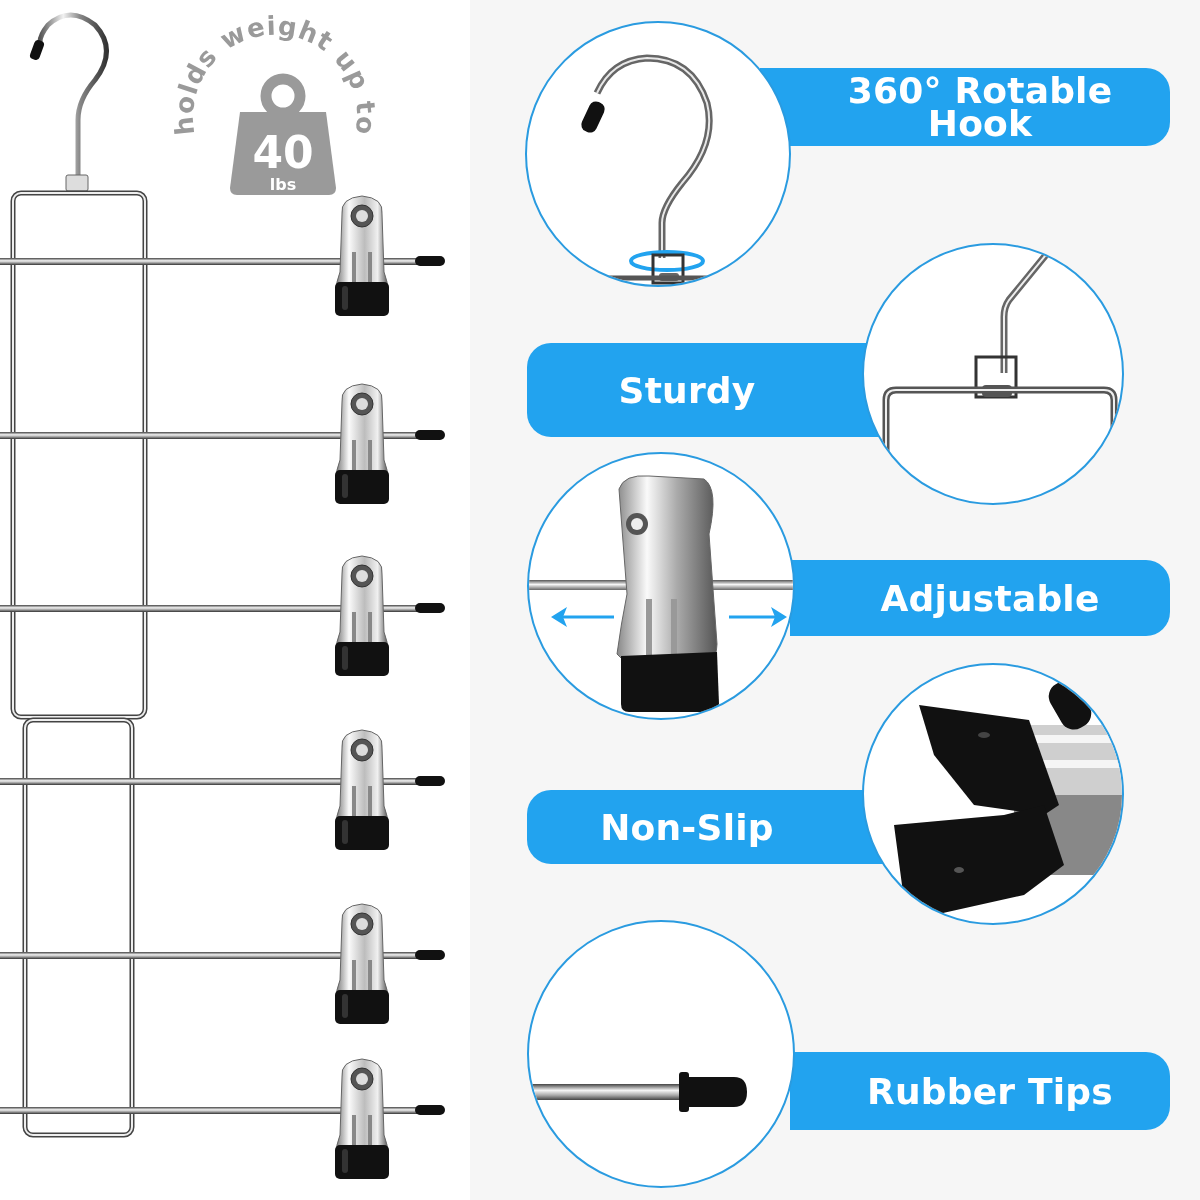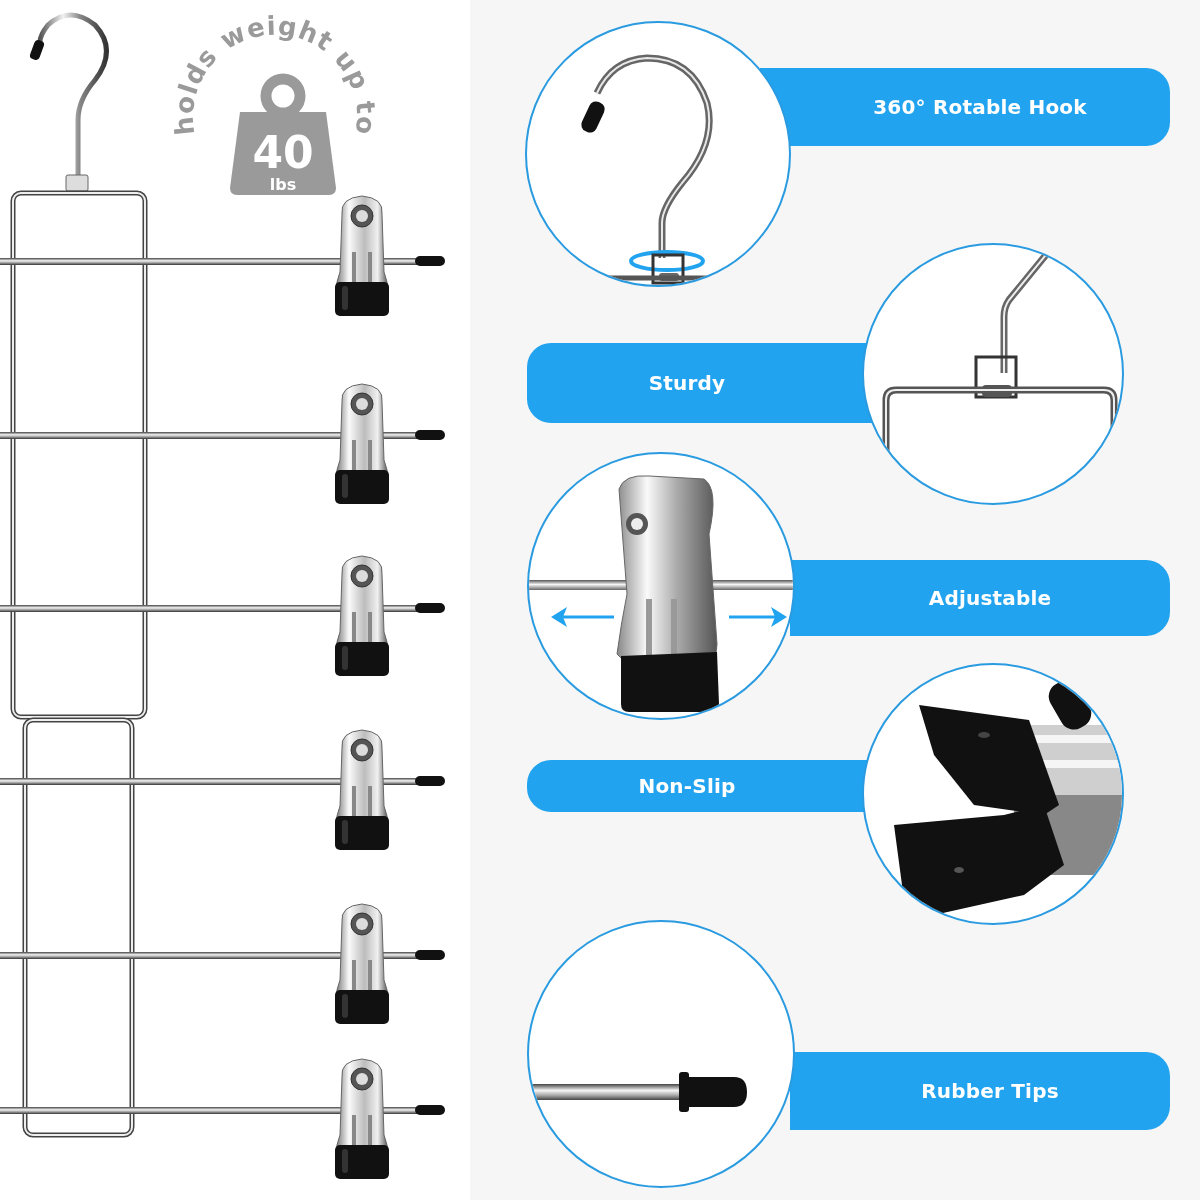--- a/index.html
+++ b/index.html
@@ -1,20 +1,20 @@
 <!DOCTYPE html>
 <html><head>
 <meta charset="utf-8">
 <style>
   html,body{margin:0;padding:0;}
   body{width:1200px;height:1200px;position:relative;overflow:hidden;background:#ffffff;font-family:"DejaVu Sans","Liberation Sans",sans-serif;}
   .left-panel{position:absolute;left:0;top:0;width:470px;height:1200px;background:#ffffff;}
   .right-panel{position:absolute;left:470px;top:0;width:730px;height:1200px;background:#f6f6f6;}
   svg{position:absolute;left:0;top:0;}
-  .badge{position:absolute;background:#22a3ef;color:#fff;font-weight:bold;display:flex;align-items:center;justify-content:center;text-align:center;line-height:33px;font-size:20px;letter-spacing:0.2px;}
+  .badge{position:absolute;background:#22a3ef;color:#fff;font-weight:bold;display:flex;align-items:center;justify-content:center;text-align:center;line-height:33px;font-size:36px;letter-spacing:0.2px;}
   .badge span{display:block;}
   .badge-right{border-radius:0 24px 24px 0;}
   .badge-left{border-radius:24px 0 0 24px;}
   .circle{position:absolute;border-radius:50%;border:2px solid #2a9be0;background:#ffffff;overflow:hidden;}
   .circle svg{position:absolute;left:0;top:0;}
 </style>
 </head>
 <body>
 
 <div class="left-panel">
@@ -101,27 +101,27 @@
       <text x="283" y="190" text-anchor="middle" font-family="'DejaVu Sans',sans-serif" font-weight="bold" font-size="16" fill="#fff">lbs</text>
     </g>
   </svg>
 </div>
 
 <div class="right-panel"></div>
 
 <div class="badge badge-right" style="left:760px;top:68px;width:410px;height:78px;padding-left:30px;box-sizing:border-box;">
   <span>360° Rotable Hook</span>
 </div>
-<div class="badge badge-left" style="left:527px;top:343px;width:360px;height:80px;padding-right:40px;box-sizing:border-box;flex-direction:column;">
+<div class="badge badge-left" style="left:527px;top:343px;width:360px;height:94px;padding-right:40px;box-sizing:border-box;flex-direction:column;">
   <span>Sturdy</span>
 </div>
 <div class="badge badge-right" style="left:790px;top:560px;width:380px;height:76px;padding-left:20px;box-sizing:border-box;flex-direction:column;">
   <span>Adjustable</span>
 </div>
-<div class="badge badge-left" style="left:527px;top:760px;width:360px;height:52px;padding-right:40px;box-sizing:border-box;flex-direction:column;">
+<div class="badge badge-left" style="left:527px;top:790px;width:360px;height:74px;padding-right:40px;box-sizing:border-box;flex-direction:column;">
   <span>Non-Slip</span>
 </div>
 <div class="badge badge-right" style="left:790px;top:1052px;width:380px;height:78px;padding-left:20px;box-sizing:border-box;">
   <span>Rubber Tips</span>
 </div>
 
 <div class="circle" style="left:525px;top:21px;width:262px;height:262px;">
   <svg width="262" height="262" viewBox="0 0 262 262">
     <path d="M135,235 L135,200 Q135,185 155,160 Q190,120 180,80 Q165,35 120,35 Q85,37 70,70" fill="none" stroke="#666" stroke-width="7"></path>
     <path d="M135,235 L135,200 Q135,185 155,160 Q190,120 180,80 Q165,35 120,35 Q85,37 70,70" fill="none" stroke="#e8e8e8" stroke-width="2"></path>

